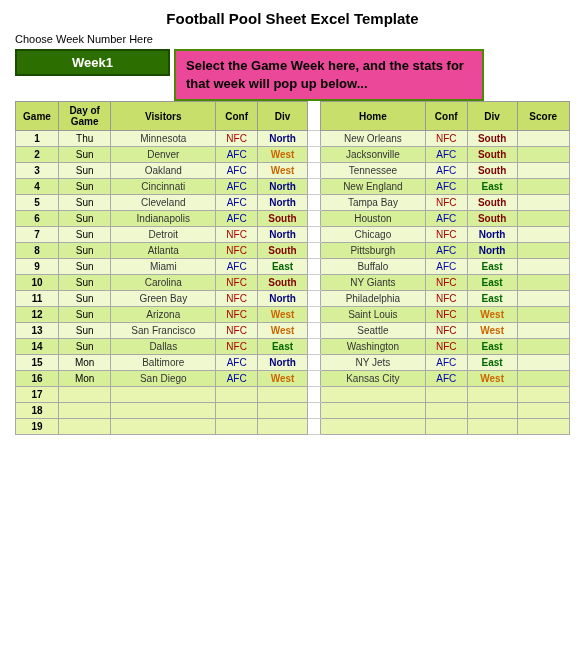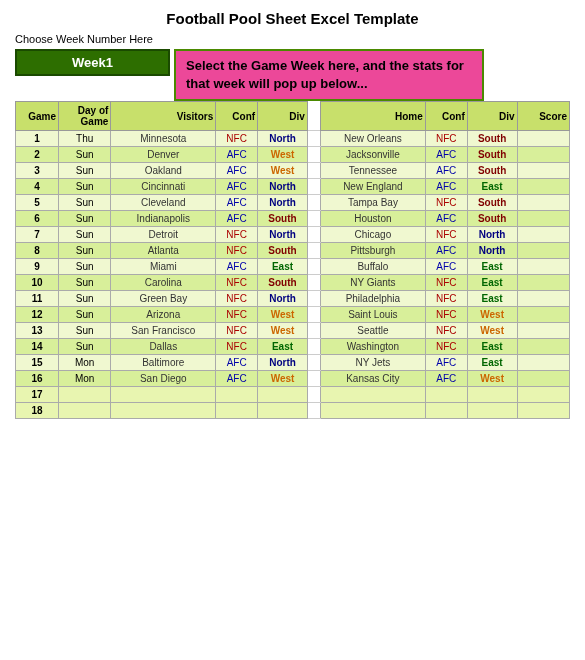--- a/index.html
+++ b/index.html
@@ -50,21 +50,21 @@
       max-width: 310px;
       line-height: 1.4;
     }
     table {
       width: 100%;
       border-collapse: collapse;
     }
     th {
       background: #c8e06b;
       border: 1px solid #999;
-      text-align: right;
+      text-align: center;
       padding: 3px 2px;
       font-size: 10px;
       font-weight: bold;
       color: #000;
     }
     td {
       border: 1px solid #aaa;
       text-align: center;
       padding: 2px 2px;
       color: #000;
@@ -330,14 +330,26 @@
         <td></td>
         <td class="visitor"></td>
         <td></td>
         <td></td>
         <td class="spacer"></td>
         <td class="home"></td>
         <td></td>
         <td></td>
         <td></td>
       </tr>
+      <tr class="empty-row">
+        <td class="game-num">19</td>
+        <td></td>
+        <td class="visitor"></td>
+        <td></td>
+        <td></td>
+        <td class="spacer"></td>
+        <td class="home"></td>
+        <td></td>
+        <td></td>
+        <td></td>
+      </tr>
     </tbody>
 </table>
 
 </body></html>

